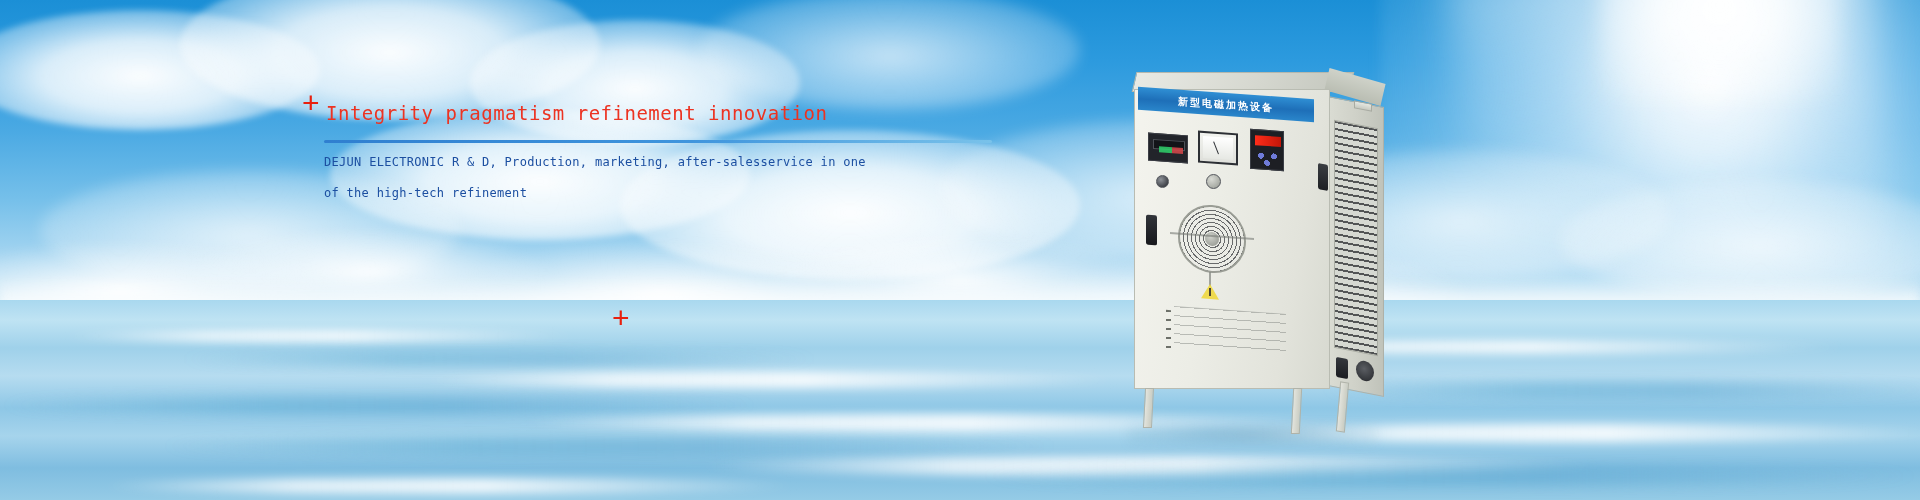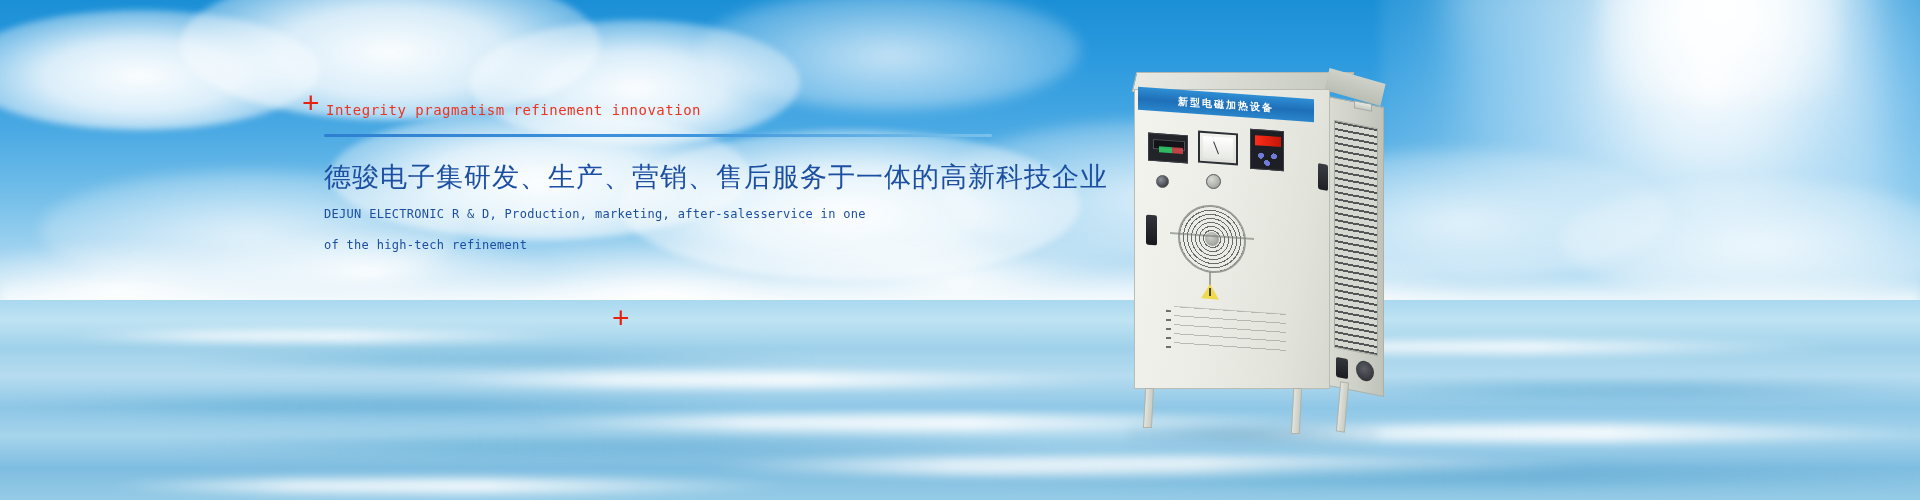--- a/index.html
+++ b/index.html
@@ -172,21 +172,21 @@
     font-size:62px;
     font-weight:700;
     color:#f20d00;
     letter-spacing:2px;
     line-height:1.05;
     white-space:nowrap;
     margin-left:4px;
   }
   .sub-en{
     font-family:"DejaVu Sans Mono","Liberation Mono",monospace;
-    font-size:14px;
+    font-size:19px;
     color:#ec3322;
     letter-spacing:0.5px;
     margin-top:14px;
     margin-left:6px;
     white-space:nowrap;
   }
   .divider{
     width:668px; height:3px;
     margin-top:16px; margin-left:4px;
     background:linear-gradient(to right,#2f7fd0 0%, #3f95dd 55%, #79c2ea 100%);
@@ -473,21 +473,20 @@
 
   <div class="plus-mark plus-top">+</div>
   <div class="plus-mark plus-bottom">+</div>
 
   <div class="copy">
 
     <div class="sub-en">Integrity  pragmatism  refinement  innovation</div>
 
     <div class="divider"></div>
 
-    <div class="tagline-cn">德骏电子集研发、生产、营销、售后服务于一体的高新科技企业</div>
 
     <div class="tagline-en">DEJUN ELECTRONIC R &amp; D, Production, marketing, after-salesservice in one</div>
 
     <div class="tagline-en">of the high-tech refinement</div>
   </div>
 
   <div class="machine">
     <div class="m-shadow"></div>
     <div class="m-top"></div>
     <div class="m-top-right"></div>

